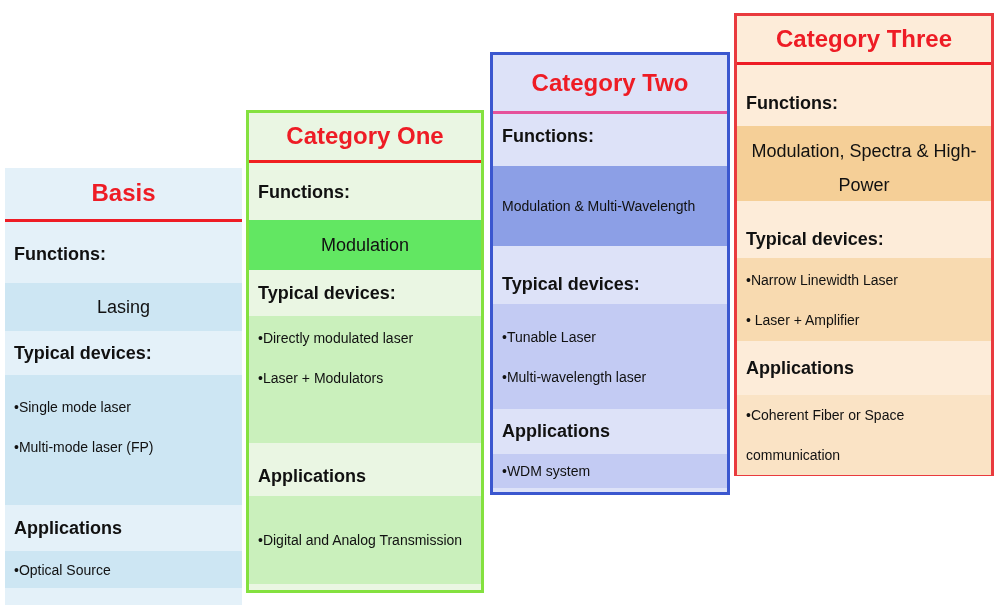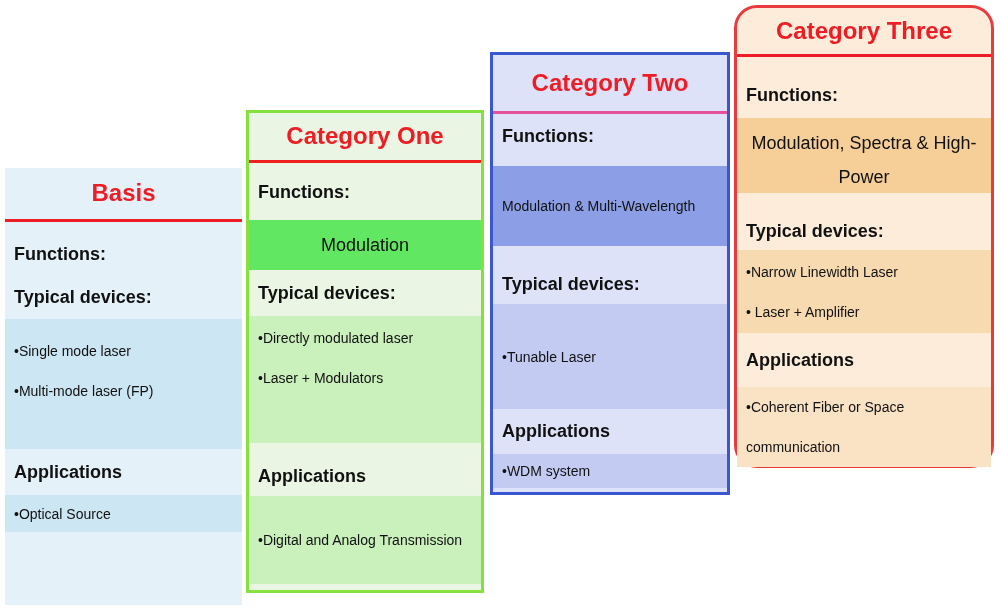--- a/index.html
+++ b/index.html
@@ -20,21 +20,21 @@
   .r-dband{background:var(--band_d);}
   .r-aband{background:var(--band_a);}
   .value{font-size:18px;line-height:40px;}
   .center .value{text-align:center;padding:0 4px;}
   .left .value, .item{font-size:14px;line-height:40px;padding-left:9px;padding-right:4px;}
   .r-filler{flex:1 1 auto;}
   
   #p0{left:5px;top:168px;width:237px;height:437px;}
   #p1{left:246px;top:110px;width:238px;height:483px;}
   #p2{left:490px;top:52px;width:240px;height:443px;}
-  #p3{left:734px;top:5px;width:260px;height:463px;border-radius:23px;}
+  #p3{left:734px;top:13px;width:260px;height:463px;}
   
   #p0 .r-title{height:54px;} #p0 .r-flabel{height:53px;padding-top:12px;} #p0 .r-fband{height:48px;}
   #p0 .r-dlabel{height:44px;} #p0 .r-dband{height:130px;justify-content:flex-start;padding-top:12px;}
   #p0 .r-alabel{height:46px;} #p0 .r-aband{height:37px;}
   #p1 .r-title{height:50px;} #p1 .r-flabel{height:49px;padding-top:10px;} #p1 .r-fband{height:50px;}
   #p1 .r-dlabel{height:46px;} #p1 .r-dband{height:127px;justify-content:flex-start;padding-top:2px;}
   #p1 .r-alabel{height:53px;padding-top:14px;} #p1 .r-aband{height:88px;}
   #p2 .r-title{height:59px;} #p2 .r-flabel{height:44px;} #p2 .r-fband{height:80px;}
   #p2 .r-dlabel{height:58px;padding-top:18px;} #p2 .r-dband{height:105px;}
   #p2 .r-alabel{height:45px;} #p2 .r-aband{height:34px;}
@@ -47,20 +47,23 @@
 <body>
 
 <div class="canvas">
 
   <div class="panel" id="p0" style="--light: #e4f1f9; --band_f: #cde6f3; --band_d: #cde6f3; --band_a: #cde6f3; --title_red: #ee1c25; --underline: #ee1c25;">
     <div class="row r-title">
       <div class="title-text">Basis</div>
     </div>
     <div class="row r-flabel">
       <div class="label">Functions:</div>
+    </div>
+    <div class="row r-fband center">
+      <div class="value">Lasing</div>
     </div>
     <div class="row r-dlabel">
       <div class="label">Typical devices:</div>
     </div>
     <div class="row r-dband">
       <div class="item">•Single mode laser</div>
       <div class="item">•Multi-mode laser (FP)</div>
     </div>
     <div class="row r-alabel">
       <div class="label">Applications</div>
@@ -105,20 +108,21 @@
       <div class="label">Functions:</div>
     </div>
     <div class="row r-fband left">
       <div class="value">Modulation &amp; Multi-Wavelength</div>
     </div>
     <div class="row r-dlabel">
       <div class="label">Typical devices:</div>
     </div>
     <div class="row r-dband">
       <div class="item">•Tunable Laser</div>
+      <div class="item">•Multi-wavelength laser</div>
     </div>
     <div class="row r-alabel">
       <div class="label">Applications</div>
     </div>
     <div class="row r-aband">
       <div class="item">•WDM system</div>
     </div>
     <div class="row r-filler"></div>
   </div>
 

